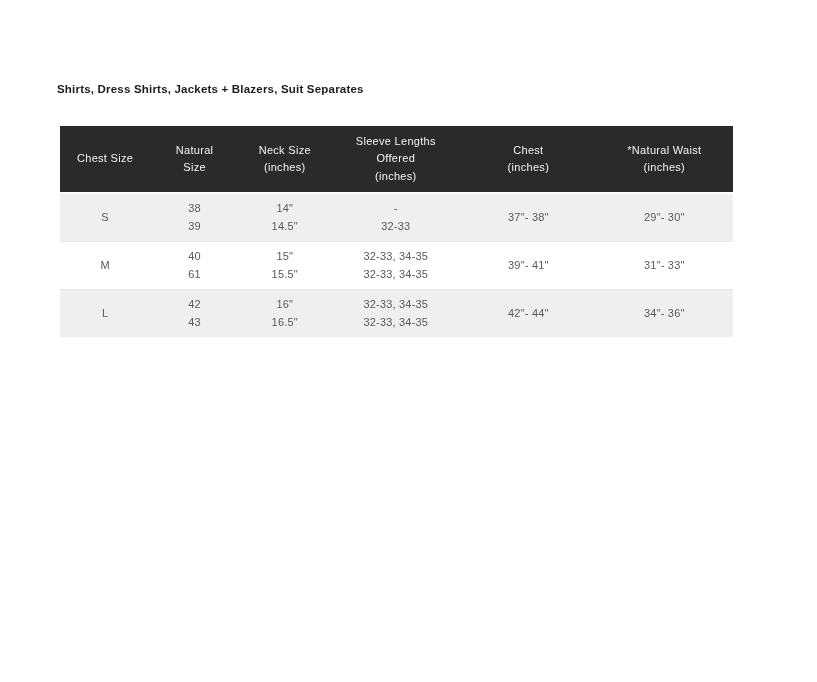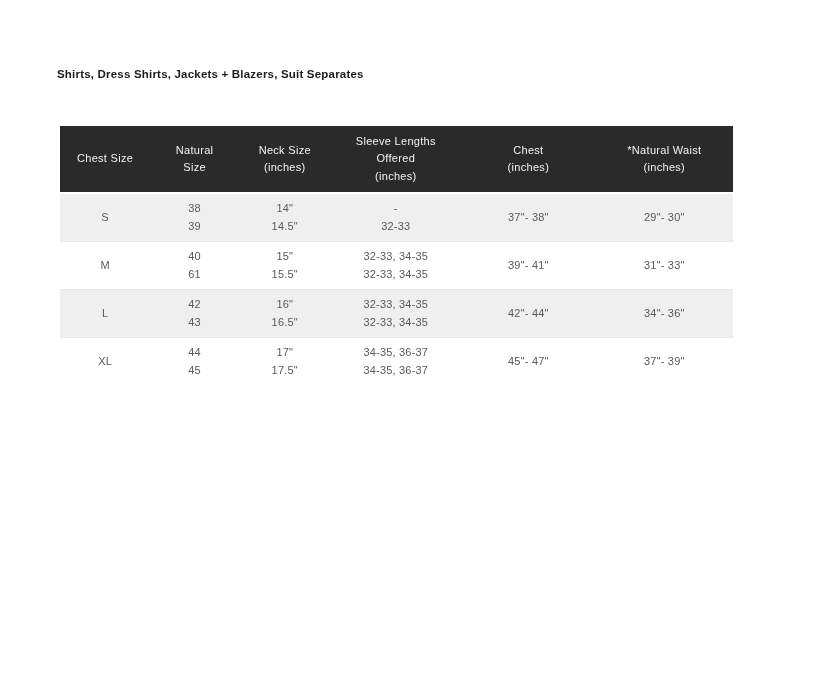--- a/index.html
+++ b/index.html
@@ -11,21 +11,21 @@
     width: 817px;
     height: 682px;
     position: relative;
     overflow: hidden;
     font-family: "Liberation Sans", "DejaVu Sans", sans-serif;
     -webkit-font-smoothing: antialiased;
   }
   .page-title {
     position: absolute;
     left: 57px;
-    top: 68px;
+    top: 83px;
     font-size: 11.5px;
     font-weight: 700;
     letter-spacing: 0.2px;
     color: var(--title-text, #1c1c1c);
   }
   .table-wrap {
     position: absolute;
     left: 60px;
     top: 126px;
     width: 673px;
@@ -139,26 +139,15 @@
           <td>L</td>
           <td>42
 43</td>
           <td>16"
 16.5"</td>
           <td>32-33, 34-35
 32-33, 34-35</td>
           <td>42"- 44"</td>
           <td>34"- 36"</td>
         </tr>
-        <tr>
-          <td>XL</td>
-          <td>44
-45</td>
-          <td>17"
-17.5"</td>
-          <td>34-35, 36-37
-34-35, 36-37</td>
-          <td>45"- 47"</td>
-          <td>37"- 39"</td>
-        </tr>
       </tbody>
   </table>
 </div>
 
 </body></html>

